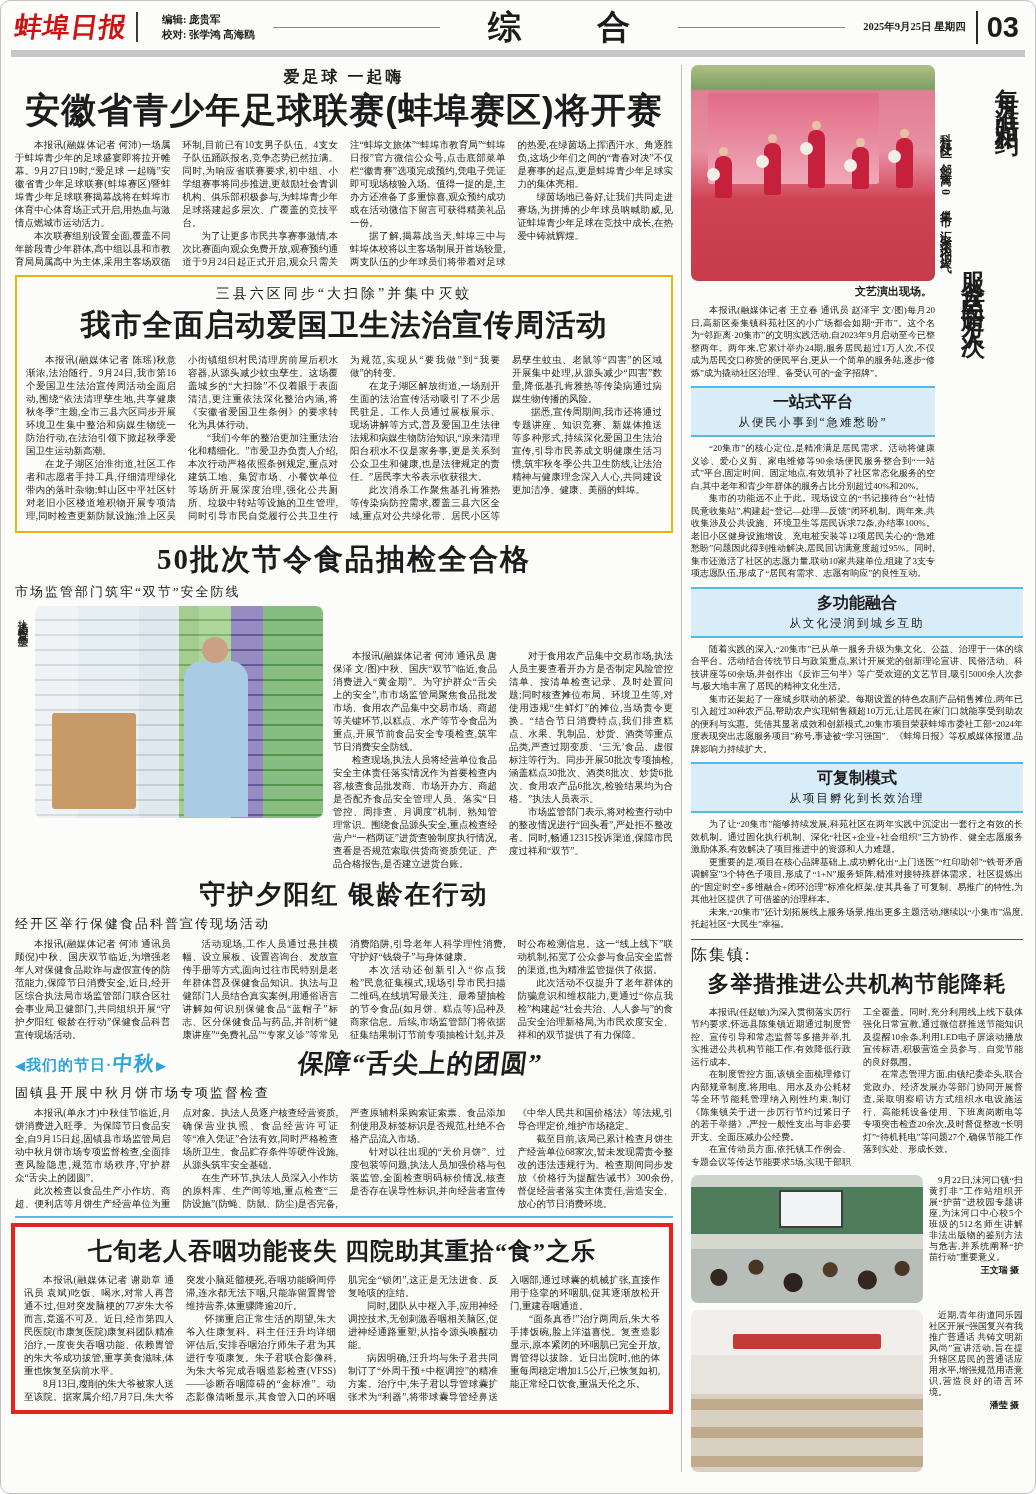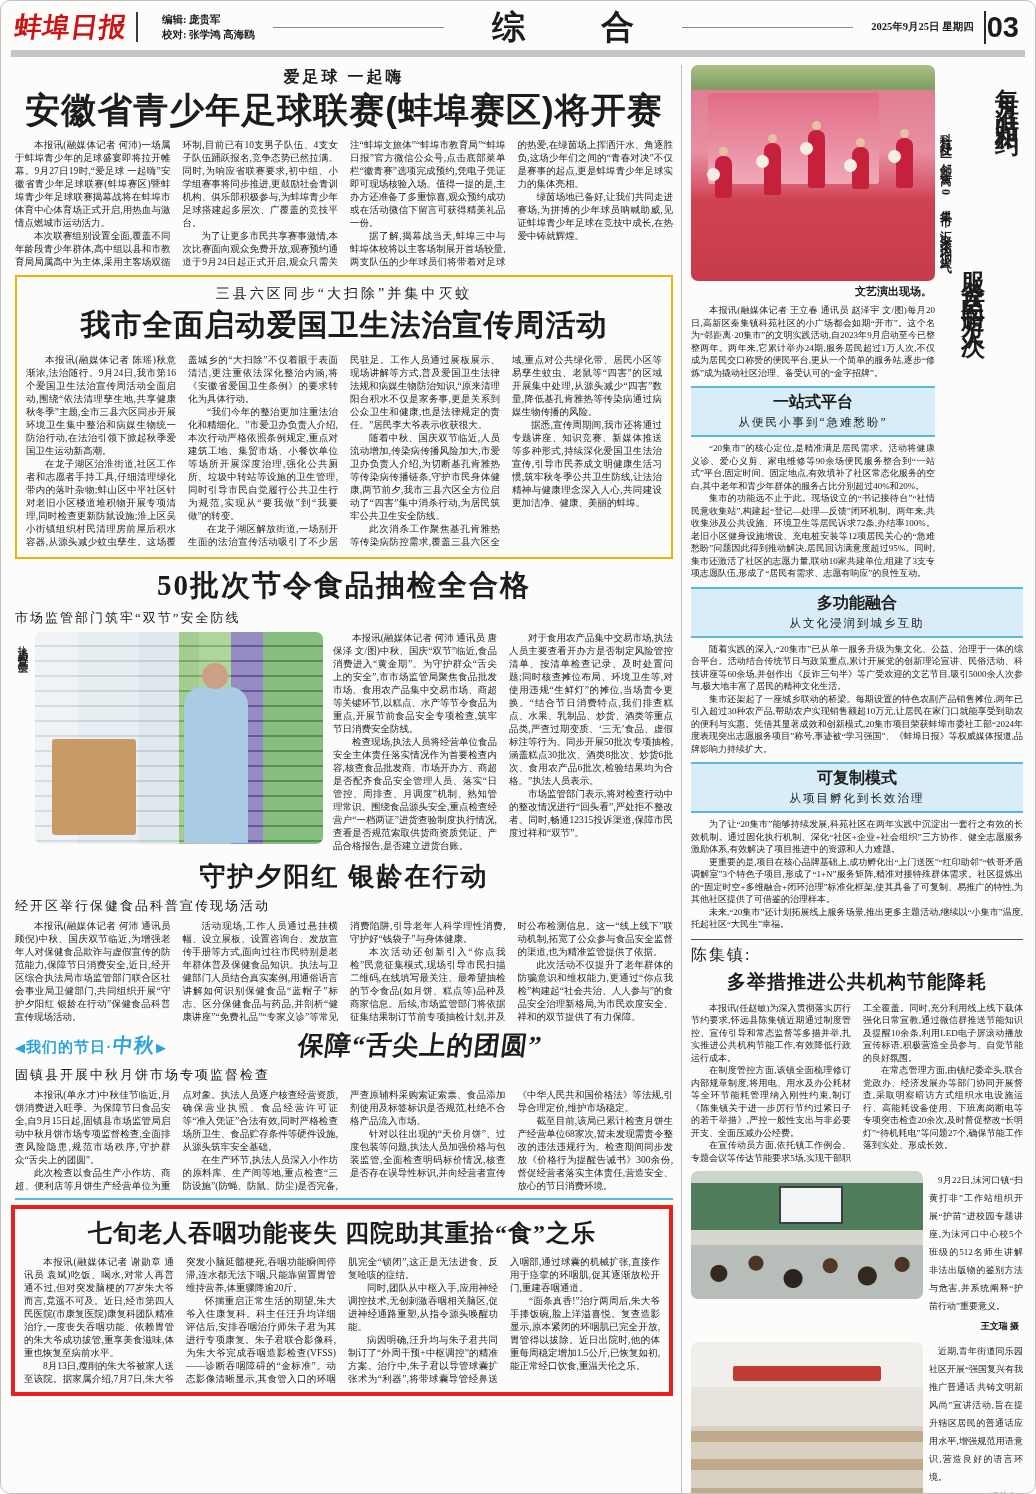--- a/index.html
+++ b/index.html
@@ -12,21 +12,21 @@
   .masthead { display:flex; align-items:center; padding:10px 16px 4px 14px; height:46px; }
   .logo { font-size:27px; font-weight:900; color:#cf1212; letter-spacing:1px;
           transform:skewX(-8deg); font-family:"Liberation Serif",serif; white-space:nowrap; }
   .ed { border-left:2px solid #3a3a3a; margin-left:9px; padding-left:24px;
         font-size:10.5px; line-height:15px; font-weight:bold; white-space:nowrap; }
   .center-wrap { flex:1; display:flex; align-items:center; gap:14px; padding:0 18px; }
   .rule { flex:1; height:1px; background:#8a8a8a; }
   .section-title { font-size:33px; font-weight:900; letter-spacing:34px; padding-left:34px; white-space:nowrap; }
   .date { font-size:10.5px; font-weight:bold; white-space:nowrap; }
   .pageno { font-size:29px; font-weight:900; font-family:"Liberation Sans",sans-serif;
-            border-left:2px solid #2a2a2a; padding-left:1px; margin-left:10px; }
+            border-left:2px solid #2a2a2a; padding-left:9px; margin-left:10px; }
   .gray-band { height:7px; background:#c6c6c6; margin:3px 10px 0 10px; }
 
   
   .content { display:flex; padding:8px 12px 0 14px; }
   .left-col { width:658px; }
   .right-col { flex:1; margin-left:8px; border-left:1px solid #bdbdbd; padding-left:9px; min-width:0; }
 
   
   .body { font-size:9.5px; line-height:13px; text-align:justify; }
   .body p { text-indent:2em; }
@@ -34,30 +34,30 @@
   .cols-2 { column-count:2; column-gap:12px; }
   .kicker { text-align:center; font-size:16px; font-weight:bold; letter-spacing:3px; margin:2px 0; }
   .subtitle { text-align:left; font-size:13px; letter-spacing:2px; margin:3px 0 5px; }
   h1,h2 { text-align:center; font-weight:900; }
   .h-a1 { font-family:"Liberation Sans",sans-serif; font-size:35px; line-height:1.1; margin:3px 0 9px; letter-spacing:1px; }
   .h-a2 { font-size:30px; margin:2px 0 8px; letter-spacing:1px; }
   .h-a3 { font-size:29px; margin:6px 0 2px; letter-spacing:2px; }
   .h-a4 { font-family:"Liberation Sans",sans-serif; font-size:26px; margin:6px 0 2px; letter-spacing:2px; }
   .h-a5 { font-size:26px; transform:skewX(-7deg); letter-spacing:1px; }
   .h-a6 { font-size:24px; margin:1px 0 7px; letter-spacing:1px; }
-  .h-cj { font-family:"Liberation Sans",sans-serif; font-size:19px; margin:2px 0 7px; letter-spacing:1px; }
+  .h-cj { font-family:"Liberation Sans",sans-serif; font-size:22px; margin:2px 0 7px; letter-spacing:1px; }
 
   .blue-box { border:2px solid #eab308; padding:6px 9px 8px; margin:6px 0 7px; }
   .red-box  { border:4px solid #e8211d; padding:7px 9px 6px; margin:5px 0 0 -4px; }
   .blue-rule { height:2px; background:#57b7e6; margin:5px 0 4px; }
 
   
   .a3-row { display:flex; margin-top:4px; }
   .vcap { writing-mode:vertical-rl; font-size:11px; letter-spacing:2px; height:205px; margin:4px 5px 0 0; }
-  .a3-body { flex:1; margin-left:10px; }
+  .a3-body { flex:1; margin-left:10px;margin-top:44px; }
 
   
   .a5-head { display:flex; align-items:center; margin-top:4px; }
   .badge { white-space:nowrap; color:#2ba3dc; font-size:15px; font-weight:bold; letter-spacing:1px; }
   .badge .tri { font-size:13px; }
   .badge .moon { font-size:20px; font-weight:900; transform:skewX(-6deg); display:inline-block; padding:0 1px; }
   .a5-head h1 { flex:1; }
 
   
   .ph { position:relative; border-radius:7px; overflow:hidden; flex-shrink:0; }
@@ -107,21 +107,21 @@
   .vt-sub { writing-mode:vertical-rl; font-size:12px; letter-spacing:5px; margin-top:58px; font-weight:bold; }
   .vt-l2 { writing-mode:vertical-rl; font-size:24px; font-weight:900; letter-spacing:9px; margin-top:188px; margin-left:3px; }
   .vt-l1 { writing-mode:vertical-rl; font-size:24px; font-weight:900; letter-spacing:9px; margin-top:4px; margin-left:2px; }
   .sec-head { background:#d9edf8; border-top:2px solid #57b7e6; border-bottom:2px solid #57b7e6;
               text-align:center; padding:4px 0 5px; margin:7px 0 5px; }
   .sec-head .t { font-size:16px; font-weight:900; font-family:"Liberation Sans",sans-serif; }
   .sec-head .s { font-size:11.5px; letter-spacing:2px; margin-top:2px; }
   .thin-rule { border-top:1px solid #555; margin:8px 0 5px; }
   .cj-kicker { font-size:16px; letter-spacing:2px; margin:2px 0 3px; }
   .photo-row { display:flex; margin-top:7px; }
-  .photo-cap-col { flex:1; padding-left:6px; font-size:9px; line-height:18px; text-align:justify; }
+  .photo-cap-col { flex:1; padding-left:6px; font-size:9px; line-height:11px; text-align:justify; }
   .photo-cap-col .cap { text-indent:1em; }
   .credit { text-align:right; padding-right:4px; margin-top:2px; font-weight:bold; }
 </style>
 </head>
 <body>
 
 <div class="page">
 
   <header class="masthead">
     <div class="logo">蚌埠日报</div>
@@ -156,21 +156,20 @@
       </section>
 
       <section class="blue-box">
         <div class="kicker" style="font-size:14px;font-weight:normal;">三县六区同步“大扫除”并集中灭蚊</div>
         <h1 class="h-a2">我市全面启动爱国卫生法治宣传周活动</h1>
         <div class="body cols-4">
             <p>本报讯(融媒体记者 陈瑶)秋意渐浓,法治随行。9月24日,我市第16个爱国卫生法治宣传周活动全面启动,围绕“依法清理孳生地,共享健康秋冬季”主题,全市三县六区同步开展环境卫生集中整治和病媒生物统一防治行动,在法治引领下掀起秋季爱国卫生运动新高潮。</p>
             <p>在龙子湖区治淮街道,社区工作者和志愿者手持工具,仔细清理绿化带内的落叶杂物;蚌山区中平社区针对老旧小区楼道堆积物开展专项清理,同时检查更新防鼠设施;淮上区吴小街镇组织村民清理房前屋后积水容器,从源头减少蚊虫孳生。这场覆盖城乡的“大扫除”不仅着眼于表面清洁,更注重依法深化整治内涵,将《安徽省爱国卫生条例》的要求转化为具体行动。</p>
             <p>“我们今年的整治更加注重法治化和精细化。”市爱卫办负责人介绍,本次行动严格依照条例规定,重点对建筑工地、集贸市场、小餐饮单位等场所开展深度治理,强化公共厕所、垃圾中转站等设施的卫生管理,同时引导市民自觉履行公共卫生行为规范,实现从“要我做”到“我要做”的转变。</p>
             <p>在龙子湖区解放街道,一场别开生面的法治宣传活动吸引了不少居民驻足。工作人员通过展板展示、现场讲解等方式,普及爱国卫生法律法规和病媒生物防治知识,“原来清理阳台积水不仅是家务事,更是关系到公众卫生和健康,也是法律规定的责任。”居民李大爷表示收获很大。</p>
-            <p>随着中秋、国庆双节临近,人员流动增加,传染病传播风险加大,市爱卫办负责人介绍,为切断基孔肯雅热等传染病传播链条,守护市民身体健康,两节前夕,我市三县六区全方位启动了“四害”集中消杀行动,为居民筑牢公共卫生安全防线。</p>
             <p>此次消杀工作聚焦基孔肯雅热等传染病防控需求,覆盖三县六区全域,重点对公共绿化带、居民小区等易孳生蚊虫、老鼠等“四害”的区域开展集中处理,从源头减少“四害”数量,降低基孔肯雅热等传染病通过病媒生物传播的风险。</p>
             <p>据悉,宣传周期间,我市还将通过专题讲座、知识竞赛、新媒体推送等多种形式,持续深化爱国卫生法治宣传,引导市民养成文明健康生活习惯,筑牢秋冬季公共卫生防线,让法治精神与健康理念深入人心,共同建设更加洁净、健康、美丽的蚌埠。</p>
           </div>
       </section>
 
       <section>
         <h1 class="h-a3">50批次节令食品抽检全合格</h1>
         <div class="subtitle">市场监管部门筑牢“双节”安全防线</div>
         <div class="a3-row">
           <div class="vcap">执法人员检查食品质量。</div>

